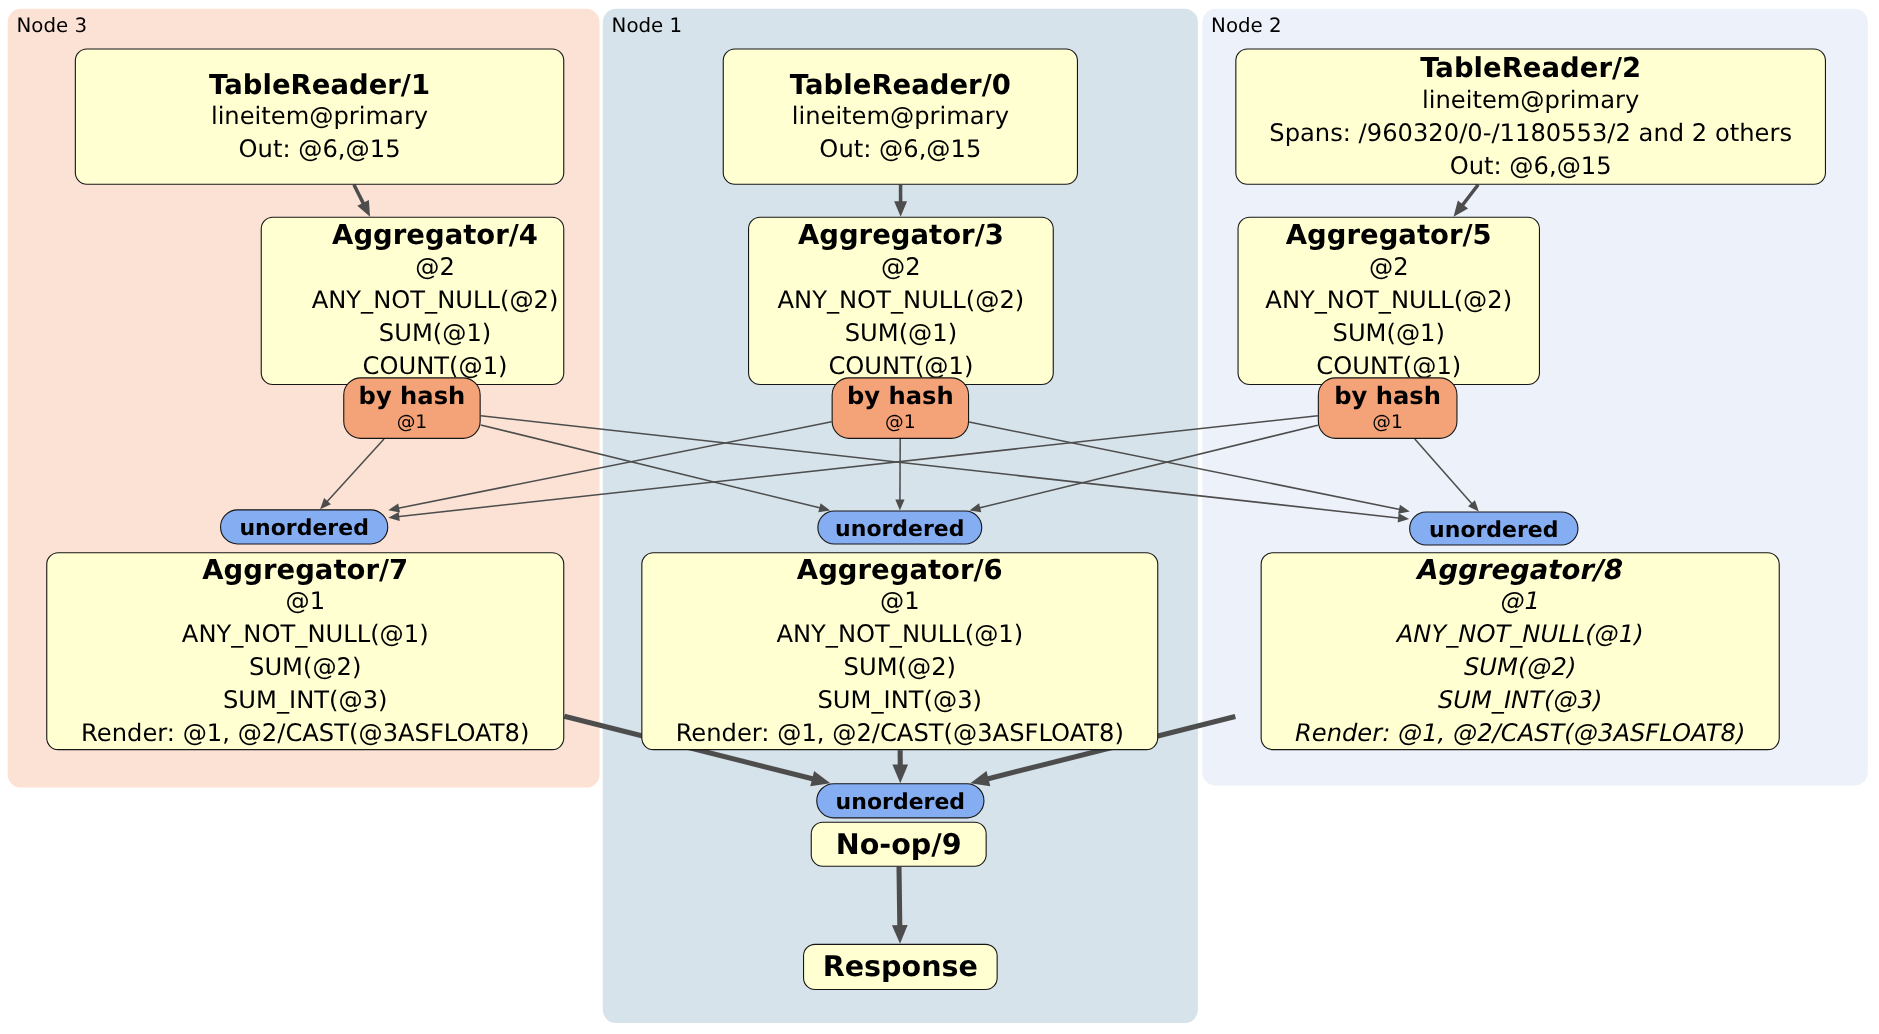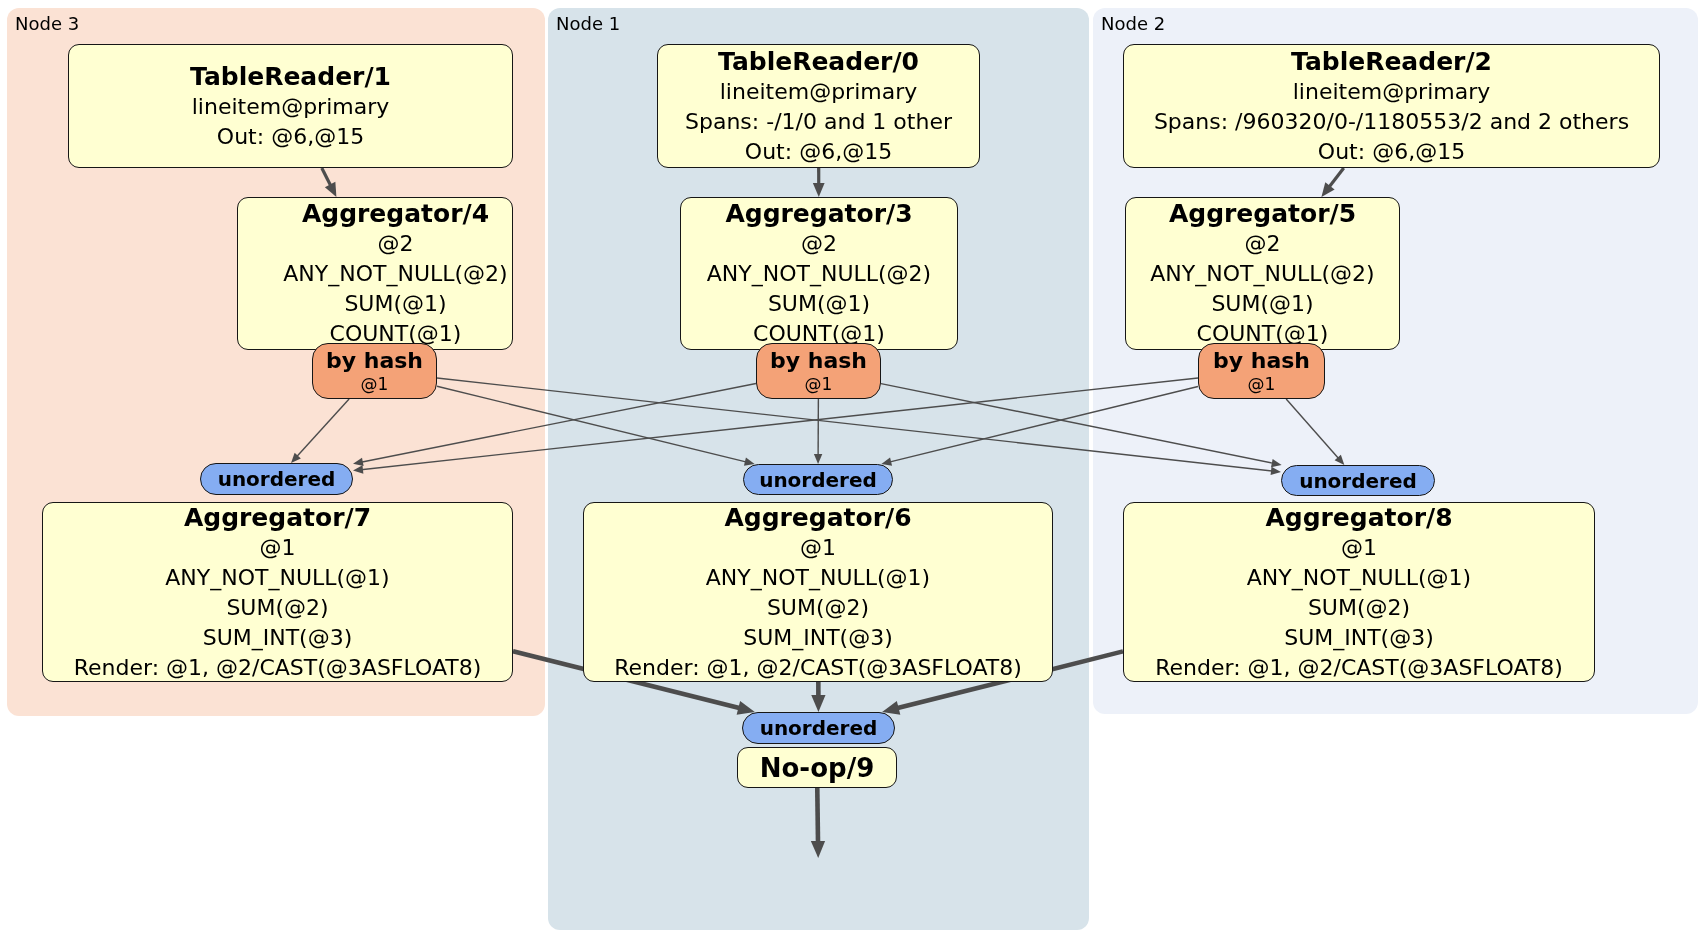--- a/index.html
+++ b/index.html
@@ -97,21 +97,20 @@
       </g>
     </svg>
     <div class="node kind-box" style="left: 68px; top: 44px; width: 445px; height: 124px;">
       <div class="n-title">TableReader/1</div>
       <div class="n-line">lineitem@primary</div>
       <div class="n-line">Out: @6,@15</div>
     </div>
     <div class="node kind-box" style="left: 657px; top: 44px; width: 323px; height: 124px;">
       <div class="n-title">TableReader/0</div>
       <div class="n-line">lineitem@primary</div>
-      <div class="n-line">Spans: -/1/0 and 1 other</div>
       <div class="n-line">Out: @6,@15</div>
     </div>
     <div class="node kind-box" style="left: 1123px; top: 44px; width: 537px; height: 124px;">
       <div class="n-title">TableReader/2</div>
       <div class="n-line">lineitem@primary</div>
       <div class="n-line">Spans: /960320/0-/1180553/2 and 2 others</div>
       <div class="n-line">Out: @6,@15</div>
     </div>
     <div class="node kind-box" style="left: 237px; top: 197px; width: 276px; height: 153px; padding-left: 41px;">
       <div class="n-title">Aggregator/4</div>
@@ -164,27 +163,30 @@
       <div class="n-line">Render: @1, @2/CAST(@3ASFLOAT8)</div>
     </div>
     <div class="node kind-box" style="left: 583px; top: 502px; width: 470px; height: 180px;">
       <div class="n-title">Aggregator/6</div>
       <div class="n-line">@1</div>
       <div class="n-line">ANY_NOT_NULL(@1)</div>
       <div class="n-line">SUM(@2)</div>
       <div class="n-line">SUM_INT(@3)</div>
       <div class="n-line">Render: @1, @2/CAST(@3ASFLOAT8)</div>
     </div>
-    <div class="node kind-box" style="left: 1123px; top: 502px; width: 472px; height: 180px;">
+    <div class="node kind-box" style="left: 1146px; top: 502px; width: 472px; height: 180px; font-style: italic;">
       <div class="n-title">Aggregator/8</div>
       <div class="n-line">@1</div>
       <div class="n-line">ANY_NOT_NULL(@1)</div>
       <div class="n-line">SUM(@2)</div>
       <div class="n-line">SUM_INT(@3)</div>
       <div class="n-line">Render: @1, @2/CAST(@3ASFLOAT8)</div>
     </div>
     <div class="node kind-sync" style="left: 742px; top: 712px; width: 153px; height: 32px;">
       <div class="sync-label">unordered</div>
     </div>
     <div class="node kind-plain" style="left: 737px; top: 747px; width: 160px; height: 41px;">
       <div class="plain-label">No-op/9</div>
     </div>
+    <div class="node kind-plain" style="left: 730px; top: 858px; width: 177px; height: 42px;">
+      <div class="plain-label">Response</div>
+    </div>
   </div>
 
 </body></html>

